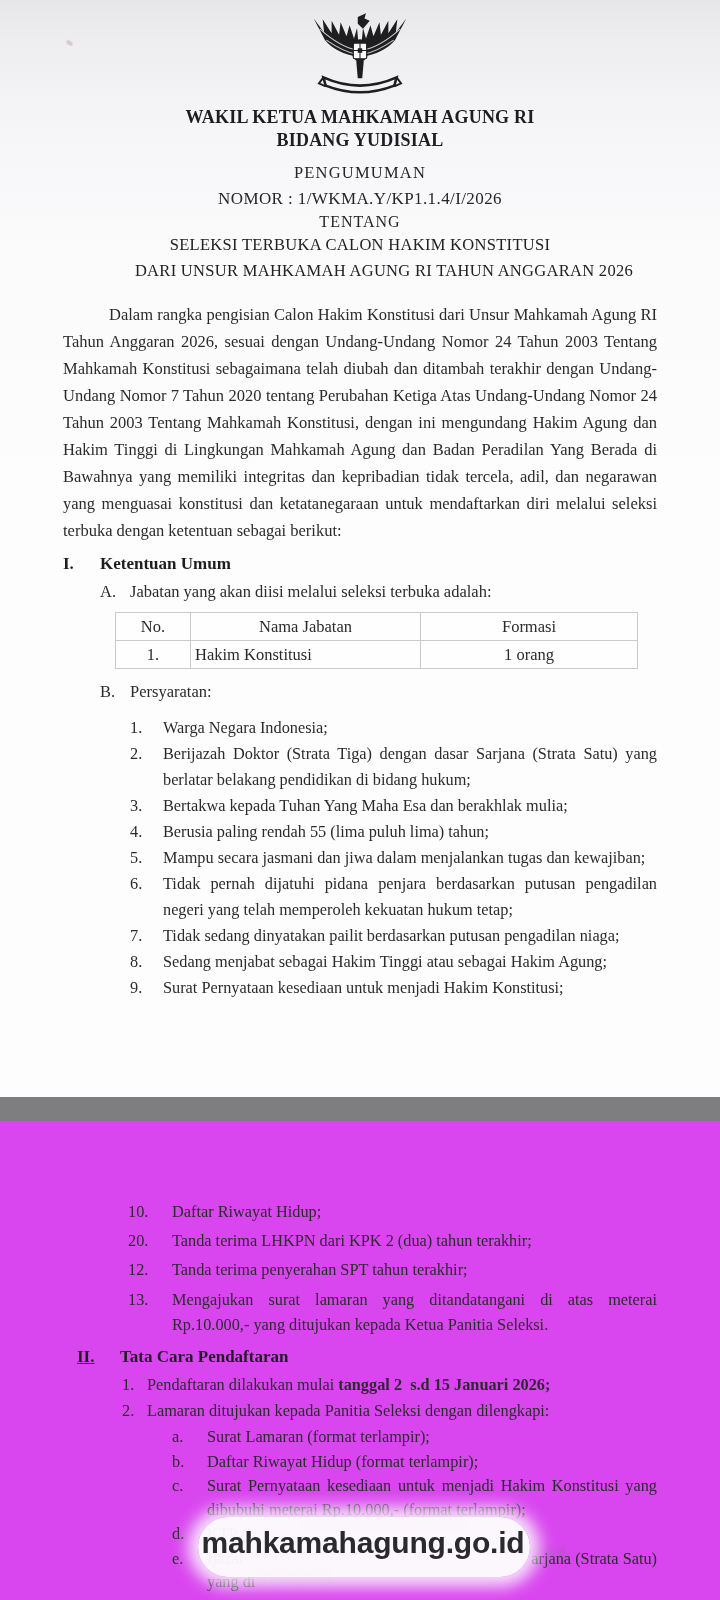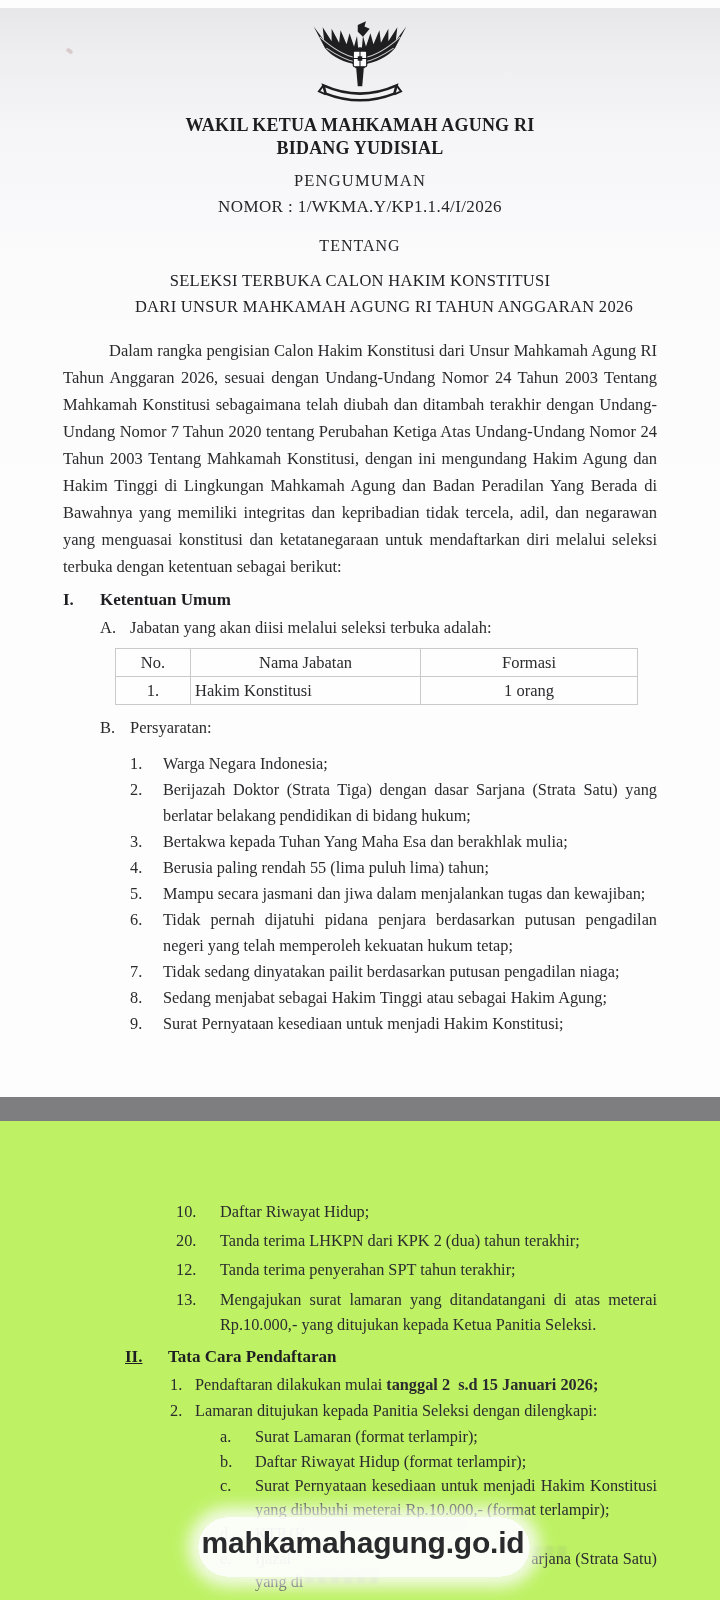--- a/index.html
+++ b/index.html
@@ -4,36 +4,36 @@
 <style>
   * { margin:0; padding:0; box-sizing:border-box; }
   html,body { width:720px; height:1600px; }
   body {
     position:relative; overflow:hidden;
     font-family:"Liberation Serif", serif;
     color:#2b2b2e; background:#fdfdfd;
   }
   .page { position:absolute; left:0; width:720px; }
   #page1 {
-    top:8px; height:1097px;
+    top:0; height:1097px;
     background:linear-gradient(180deg,#e7e7e9 0%,#eeeef0 4%,#f6f6f8 12%,#fbfbfc 24%,#fdfdfd 45%,#fdfdfd 100%);
   }
   #pagebreak {
     top:1097px; height:24px; background:#7e7e80;
   }
-  #page2 { top:1121px; height:479px; background:#bef264;padding-left:48px; }
+  #page2 { top:1121px; height:479px; background:#d946ef; }
 
   
   .emblem { display:block; margin:10px auto 0 auto; }
   .center { text-align:center; }
   .org-name { font-weight:bold; font-size:18px; line-height:23px; color:#1e1e22; letter-spacing:.2px; margin-top:6px; }
   .doc-type { font-size:16.5px; letter-spacing:1.2px; margin-top:11px; color:#26262a; }
   .doc-number { font-size:17px; letter-spacing:.4px; margin-top:6px; color:#26262a; }
-  .about { font-size:16px; letter-spacing:1px; margin-top:20px; color:#26262a; }
-  .doc-title { font-size:16.5px; line-height:26px; letter-spacing:.3px; margin-top:13px; color:#222226; }
+  .about { font-size:16px; letter-spacing:1px; margin-top:4px; color:#26262a; }
+  .doc-title { font-size:16.5px; line-height:26px; letter-spacing:.3px; margin-top:1px; color:#222226; }
 
   .content { padding:0 63px; position:relative; }
   .opening {
     margin-top:17px; text-align:justify; text-indent:46px;
     font-size:16.5px; line-height:27px; color:#2b2b2e;
   }
 
   .sec-row { display:flex; align-items:baseline; }
   .sec-num { width:37px; font-weight:bold; color:#1e1e22; flex:none; }
   .sec-title { font-weight:bold; color:#1e1e22; }

